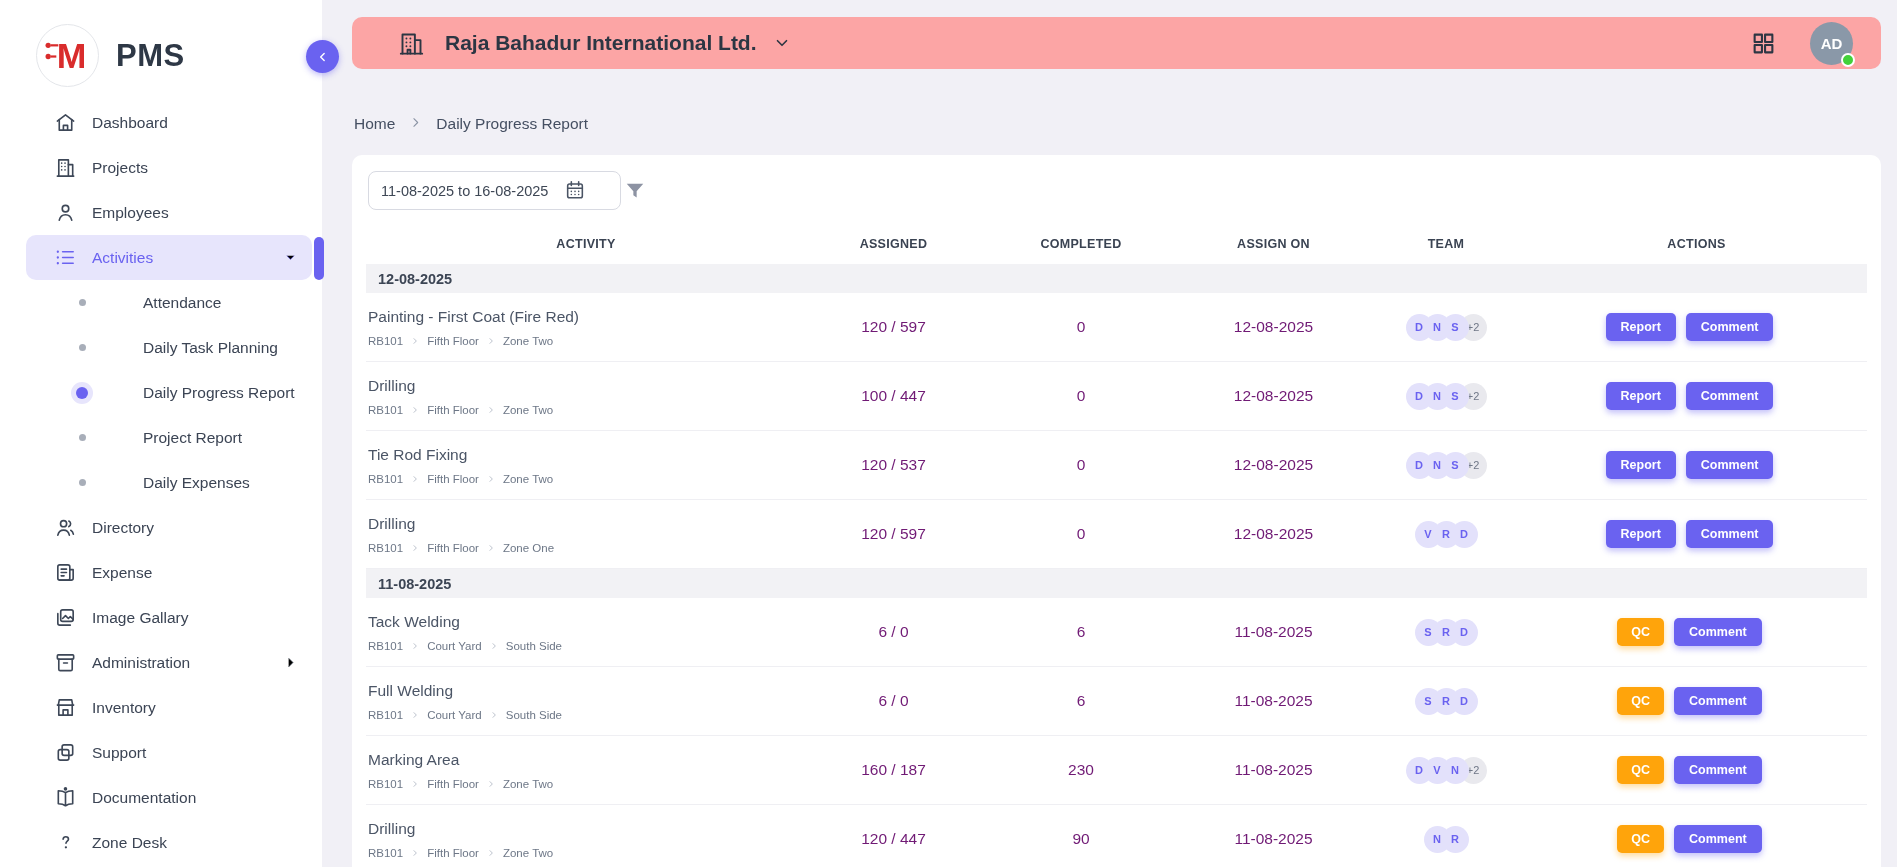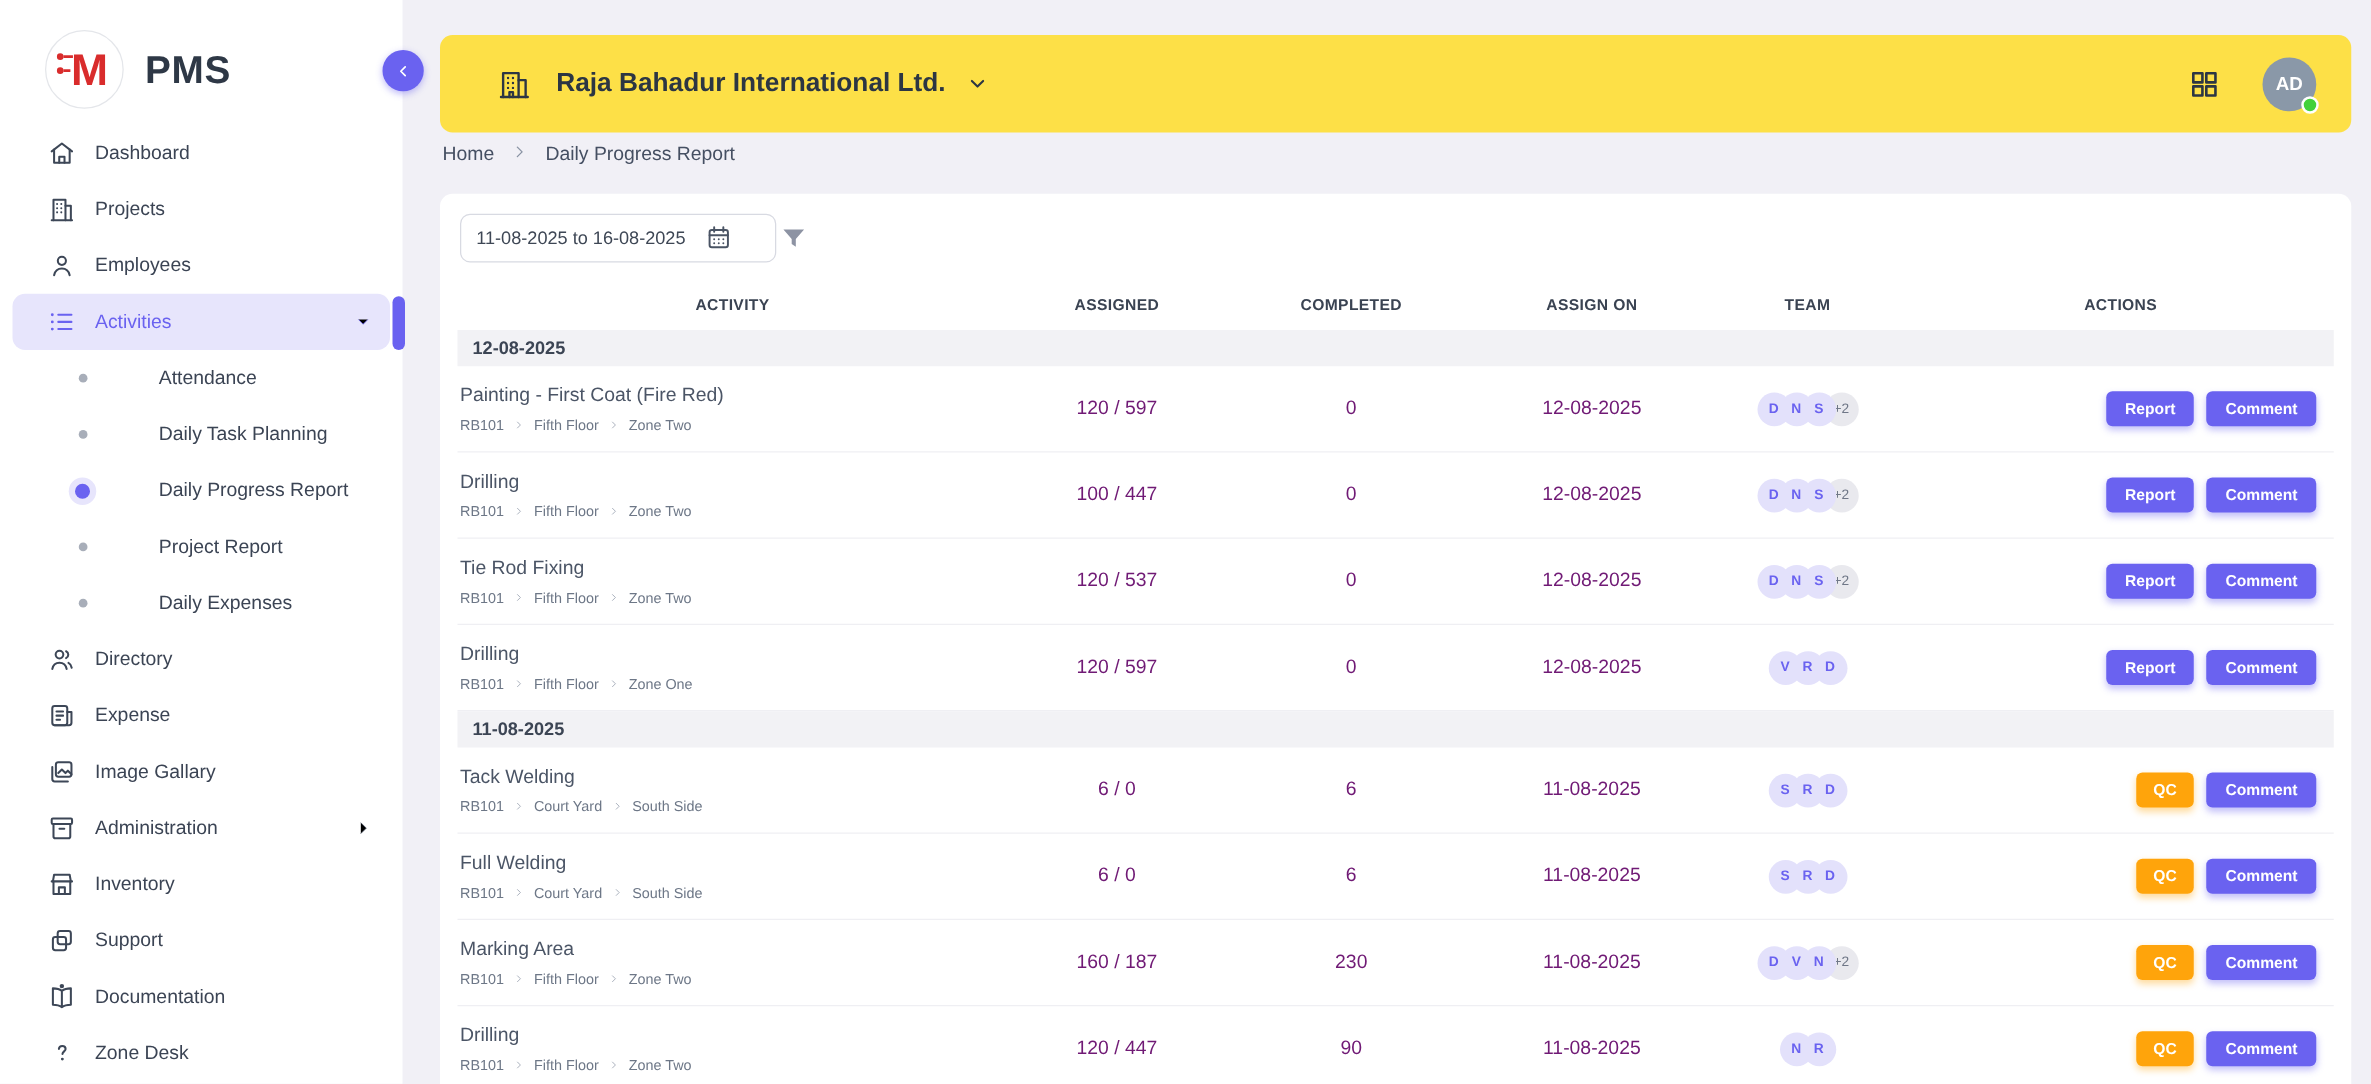--- a/index.html
+++ b/index.html
@@ -3,40 +3,40 @@
 <meta charset="utf-8">
 <style>
   * { margin:0; padding:0; box-sizing:border-box; font-family:"Liberation Sans", sans-serif; }
   html,body { width:1897px; height:867px; overflow:hidden; background:#f1f0f6; }
 
   
   .sidebar { position:absolute; left:0; top:0; width:322px; height:867px; background:#fff; z-index:5; }
   .logo-row { display:flex; align-items:center; gap:17px; padding:24px 0 0 36px; }
   .logo-circle { width:63px; height:63px; border-radius:50%; border:1px solid #e4e6ea; display:flex; align-items:center; justify-content:center; background:#fff; }
   .app-name { font-size:31px; font-weight:bold; color:#2e3846; letter-spacing:.5px; }
-  .nav { position:absolute; top:100px; left:0; right:0; }
+  .nav { position:absolute; top:100px; left:16px; right:0; }
   .nav-item { height:45px; margin:0 10px; border-radius:10px; display:flex; align-items:center; gap:15px; padding:0 14px 0 28px; color:#3b4454; font-size:15.5px; cursor:pointer; }
   .nav-item.active { background:#e7e5fc; color:#6a62f0; }
   .nav-item.active .icon svg { stroke:#6a62f0; }
   .nav-item .icon { width:23px; height:23px; display:flex; align-items:center; justify-content:center; }
   .icon svg { stroke:#3d4757; fill:none; stroke-width:1.7; stroke-linecap:round; stroke-linejoin:round; }
   .nav-item .chev { margin-left:auto; display:flex; }
   .nav-item .chev svg { stroke:#6a62f0; }
   .nav-item:not(.active) .chev svg { stroke:#3d4757; }
   .sub-item { height:45px; display:flex; align-items:center; padding-left:59px; cursor:pointer; }
   .sub-dot-box { width:14px; display:flex; align-items:center; justify-content:center; }
   .sub-dot { width:7px; height:7px; border-radius:50%; background:#a8aeb9; }
   .sub-item.active .sub-dot { width:12px; height:12px; background:#6a62f0; box-shadow:0 0 0 5px #e7e5fc; }
   .sub-label { margin-left:54px; font-size:15.5px; color:#3b4454; }
   .active-bar { position:absolute; left:314px; top:237px; width:10px; height:43px; background:#6a62f0; border-radius:7px; z-index:6; }
   .collapse-btn { position:absolute; left:306px; top:40px; width:33px; height:33px; border-radius:50%; background:#6a62f0; border:none; display:flex; align-items:center; justify-content:center; z-index:8; cursor:pointer; box-shadow:0 2px 6px rgba(106,98,240,.45); }
   .collapse-btn svg { stroke:#fff; fill:none; stroke-width:2.4; stroke-linecap:round; stroke-linejoin:round; }
 
   
-  .header-card { position:absolute; left:352px; top:28px; width:1529px; height:78px; background:#fde047; border-radius:10px; display:flex; align-items:center; padding:0 28px 0 46px; }
+  .header-card { position:absolute; left:352px; top:17px; width:1529px; height:52px; background:#fca5a5; border-radius:10px; display:flex; align-items:center; padding:0 28px 0 46px; }
   .company-icon { display:flex; margin-right:20px; }
   .company-name { font-size:21px; font-weight:bold; color:#2c3643; }
   .company-chev { display:flex; margin-left:16px; cursor:pointer; }
   .company-chev svg { stroke:#2c3643; fill:none; stroke-width:2.2; stroke-linecap:round; stroke-linejoin:round; }
   .header-right { margin-left:auto; display:flex; align-items:center; gap:34px; }
   .grid-btn { background:none; border:none; display:flex; cursor:pointer; }
   .avatar { width:43px; height:43px; border-radius:50%; background:#8a98a8; color:#fff; font-weight:bold; font-size:15px; display:flex; align-items:center; justify-content:center; position:relative; cursor:pointer; }
   .status-dot { position:absolute; right:-2px; bottom:-2px; width:14px; height:14px; border-radius:50%; background:#43d13a; border:2.5px solid #fff; }
 
   
@@ -63,21 +63,21 @@
   .cell-c { text-align:center; font-size:15.5px; color:#701a75; }
   .activity-cell { padding:0 10px 0 2px; }
   .activity-title { font-size:15.5px; color:#4b5566; margin-bottom:9px; }
   .loc-line { display:flex; align-items:center; gap:8px; font-size:11.5px; color:#6d7787; }
   .loc-sep svg { stroke:#99a1b0; fill:none; stroke-width:2; stroke-linecap:round; stroke-linejoin:round; }
   .team-cell { display:flex; justify-content:center; }
   .badge { width:27px; height:27px; border-radius:50%; background:#e3e1fb; color:#6a62f0; font-size:11px; font-weight:bold; display:flex; align-items:center; justify-content:center; position:relative; }
   .badge + .badge { margin-left:-9px; }
   .badge:nth-child(1){z-index:4} .badge:nth-child(2){z-index:3} .badge:nth-child(3){z-index:2} .badge:nth-child(4){z-index:1}
   .badge.extra { background:#e9e9ee; color:#6f7787; font-weight:normal; }
-  .actions-cell { display:flex; justify-content:flex-end; gap:10px; padding-right:14px; }
+  .actions-cell { display:flex; justify-content:center; gap:10px; padding-right:14px; }
   .btn { height:28px; border:none; border-radius:5px; color:#fff; font-size:12.5px; font-weight:bold; display:flex; align-items:center; justify-content:center; cursor:pointer; }
   .btn.purple { background:#6a62f0; padding:0 15px; box-shadow:0 3px 6px rgba(106,98,240,.4); }
   .btn.qc { background:#ffa40b; padding:0 14px; box-shadow:0 3px 6px rgba(255,164,11,.4); }
 </style>
 </head>
 <body style="background: rgb(241, 240, 246);">
 
 <aside class="sidebar">
   <div class="logo-row">
     <span class="logo-circle">

